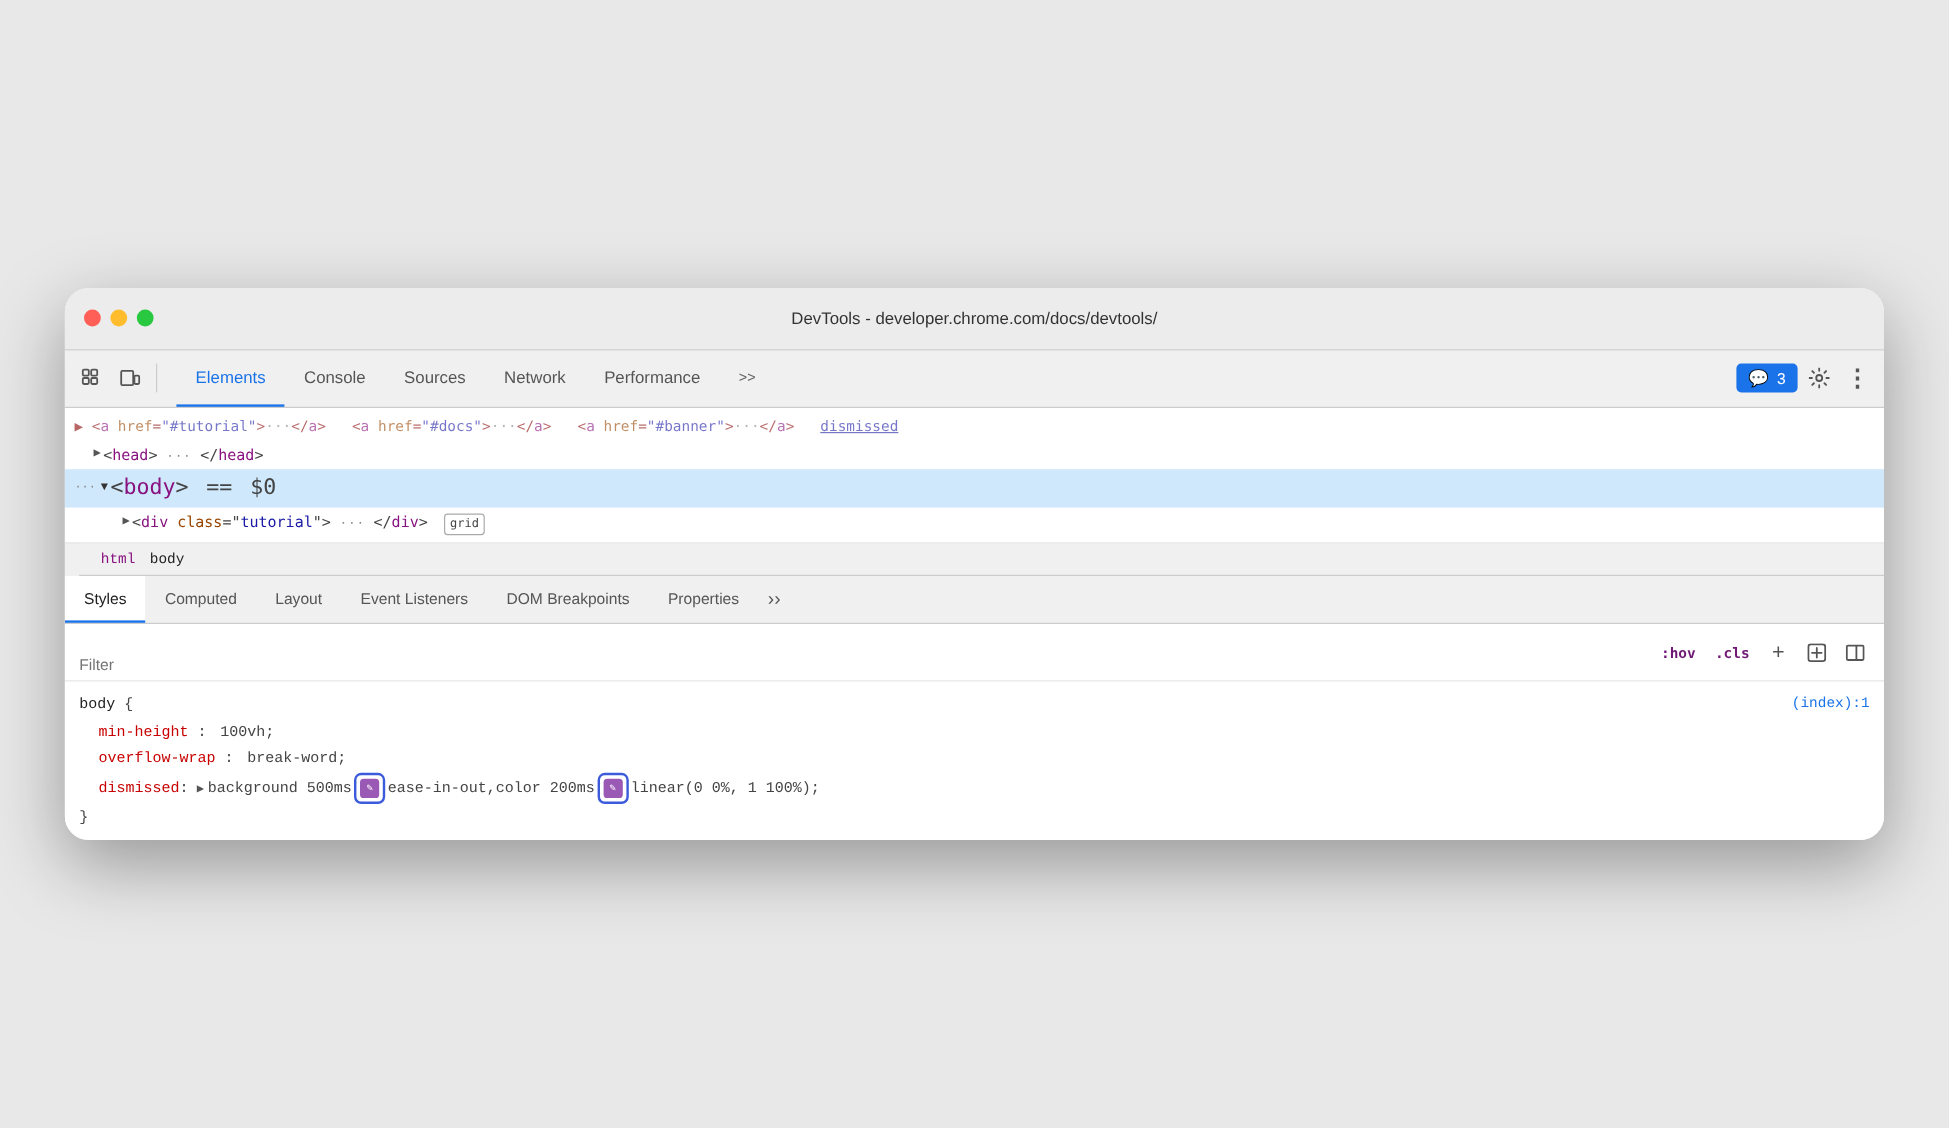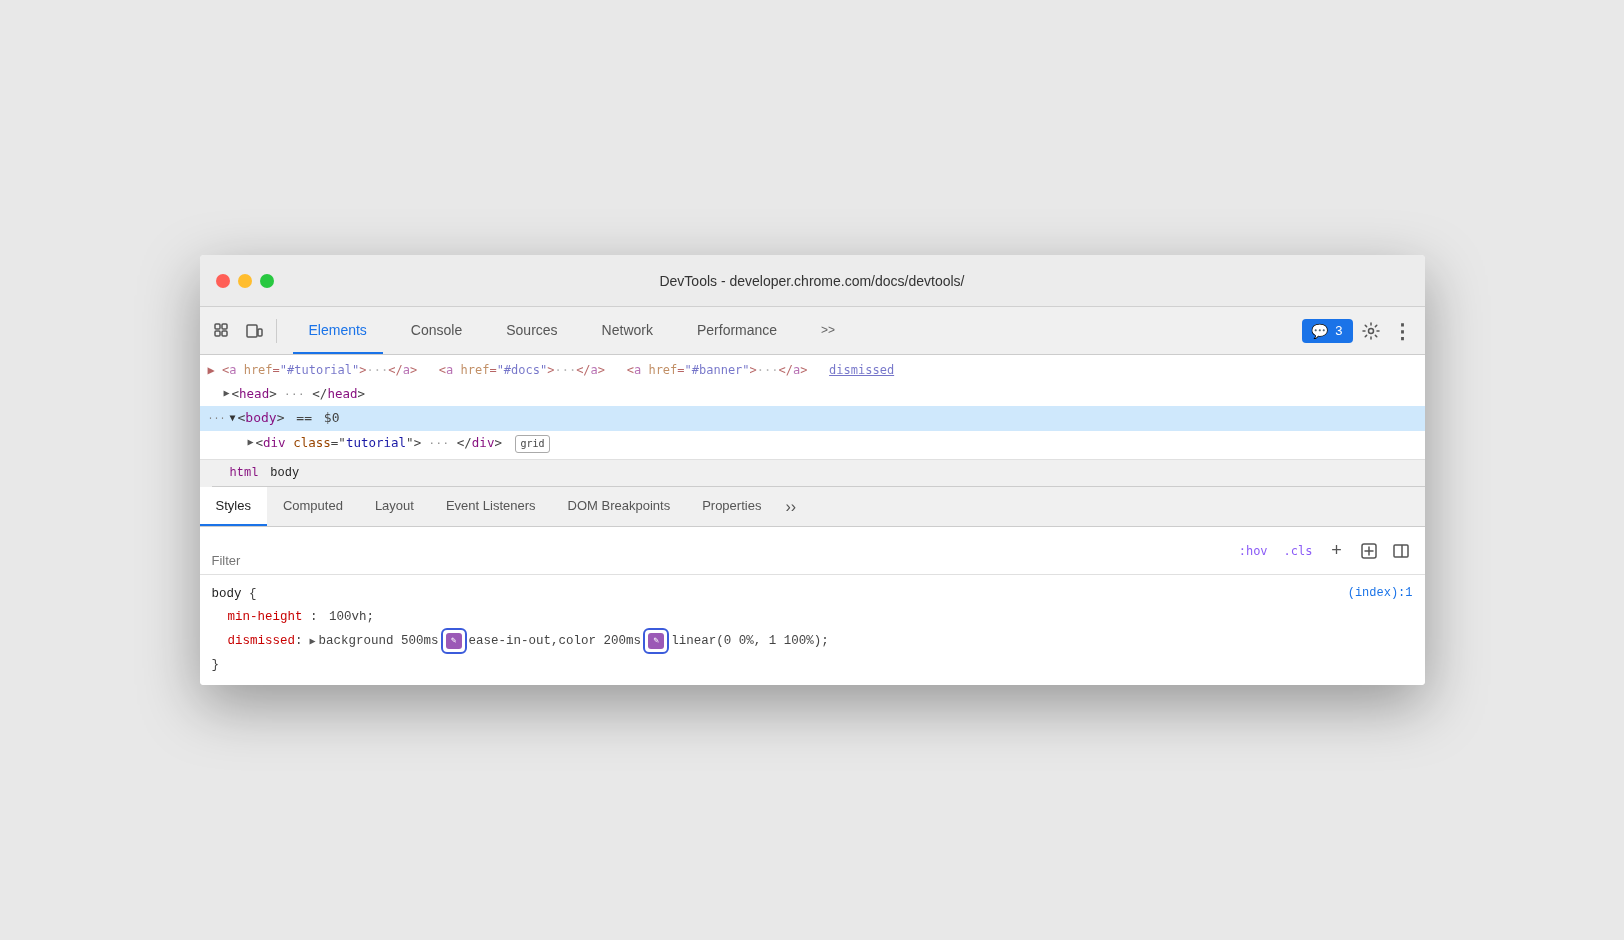--- a/index.html
+++ b/index.html
@@ -6,23 +6,23 @@
     body {
       background: #e8e8e8;
       display: flex;
       align-items: center;
       justify-content: center;
       min-height: 100vh;
       font-family: -apple-system, BlinkMacSystemFont, 'Helvetica Neue', sans-serif;
     }
 
     .window {
-      width: 1225px;
+      width: 1516px;
       background: #f6f6f6;
-      border-radius: 4px;
+      border-radius: 20px;
       box-shadow: 0 20px 60px rgba(0,0,0,0.35);
       overflow: hidden;
     }
 
     
     .titlebar {
       background: #ececec;
       height: 52px;
       display: flex;
       align-items: center;
@@ -82,21 +82,21 @@
       width: 1px;
       height: 24px;
       background: #ccc;
       margin: 0 4px;
     }
     .toolbar-tabs {
       display: flex;
       align-items: stretch;
       height: 100%;
       margin-left: 8px;
-      gap: 12px;
+      gap: 0;
     }
     .toolbar-tab {
       padding: 0 16px;
       font-size: 14px;
       color: #555;
       cursor: pointer;
       display: flex;
       align-items: center;
       border-bottom: 2px solid transparent;
       white-space: nowrap;
@@ -251,25 +251,26 @@
       width: 100%;
       margin-top: 20px;
     }
     .filter-actions {
       display: flex;
       align-items: center;
       gap: 8px;
     }
     .filter-action-btn {
       font-size: 12px;
-      color: #8b5cf6;
+      color: #701a75;
       cursor: pointer;
       font-family: 'Menlo', monospace;
       padding: 2px 4px;
       border-radius: 3px;
+      font-weight: bold;
     }
     .filter-icon-btn {
       width: 24px;
       height: 24px;
       display: flex;
       align-items: center;
       justify-content: center;
       cursor: pointer;
       color: #555;
       border-radius: 3px;
@@ -417,21 +418,21 @@
         <span style="font-family: Menlo, monospace; font-size:12.5px;">
           <span class="tag-bracket">&lt;</span><span class="tag-name">head</span><span class="tag-bracket">&gt;</span>
           <span class="dots"> ··· </span>
           <span class="tag-bracket">&lt;/</span><span class="tag-name">head</span><span class="tag-bracket">&gt;</span>
         </span>
       </div>
 
       <div class="dom-row selected">
         <span style="color:#888; font-size:10px; margin-right:4px;">···</span>
         <span class="expand-arrow" style="color:#333;">▼</span>
-        <span style="font-family: Menlo, monospace; font-size:13px;">
+        <span style="font-family: Menlo, monospace; font-size:18px;">
           <span class="tag-bracket">&lt;</span><span class="tag-name">body</span><span class="tag-bracket">&gt;</span>
           <span class="eq-sign"> == </span>
           <span class="dollar-zero">$0</span>
         </span>
       </div>
 
       <div class="dom-row indent-2">
         <span class="expand-arrow">▶</span>
         <span style="font-family: Menlo, monospace; font-size:12.5px;">
           <span class="tag-bracket">&lt;</span><span class="tag-name">div</span>
@@ -504,20 +505,25 @@
         </div>
 
         <div class="css-line">
           <span class="css-prop">min-height</span>
           <span class="css-colon">:</span>
           <span class="css-value"> 100vh;</span>
         </div>
 
 
 
+        <div class="css-line">
+          <span class="css-prop">overflow-wrap</span>
+          <span class="css-colon">:</span>
+          <span class="css-value"> break-word;</span>
+        </div>
 
         <div class="css-line" style="display:flex; align-items:center; flex-wrap:wrap;">
           <span class="css-prop">dismissed</span>
           <span class="css-colon">:</span>
           <span style="margin: 0 3px;">
             <span class="css-transition-arrow">▶</span>
           </span>
           <span class="css-value">background 500ms</span>
 
           <span class="color-swatch-outlined">

